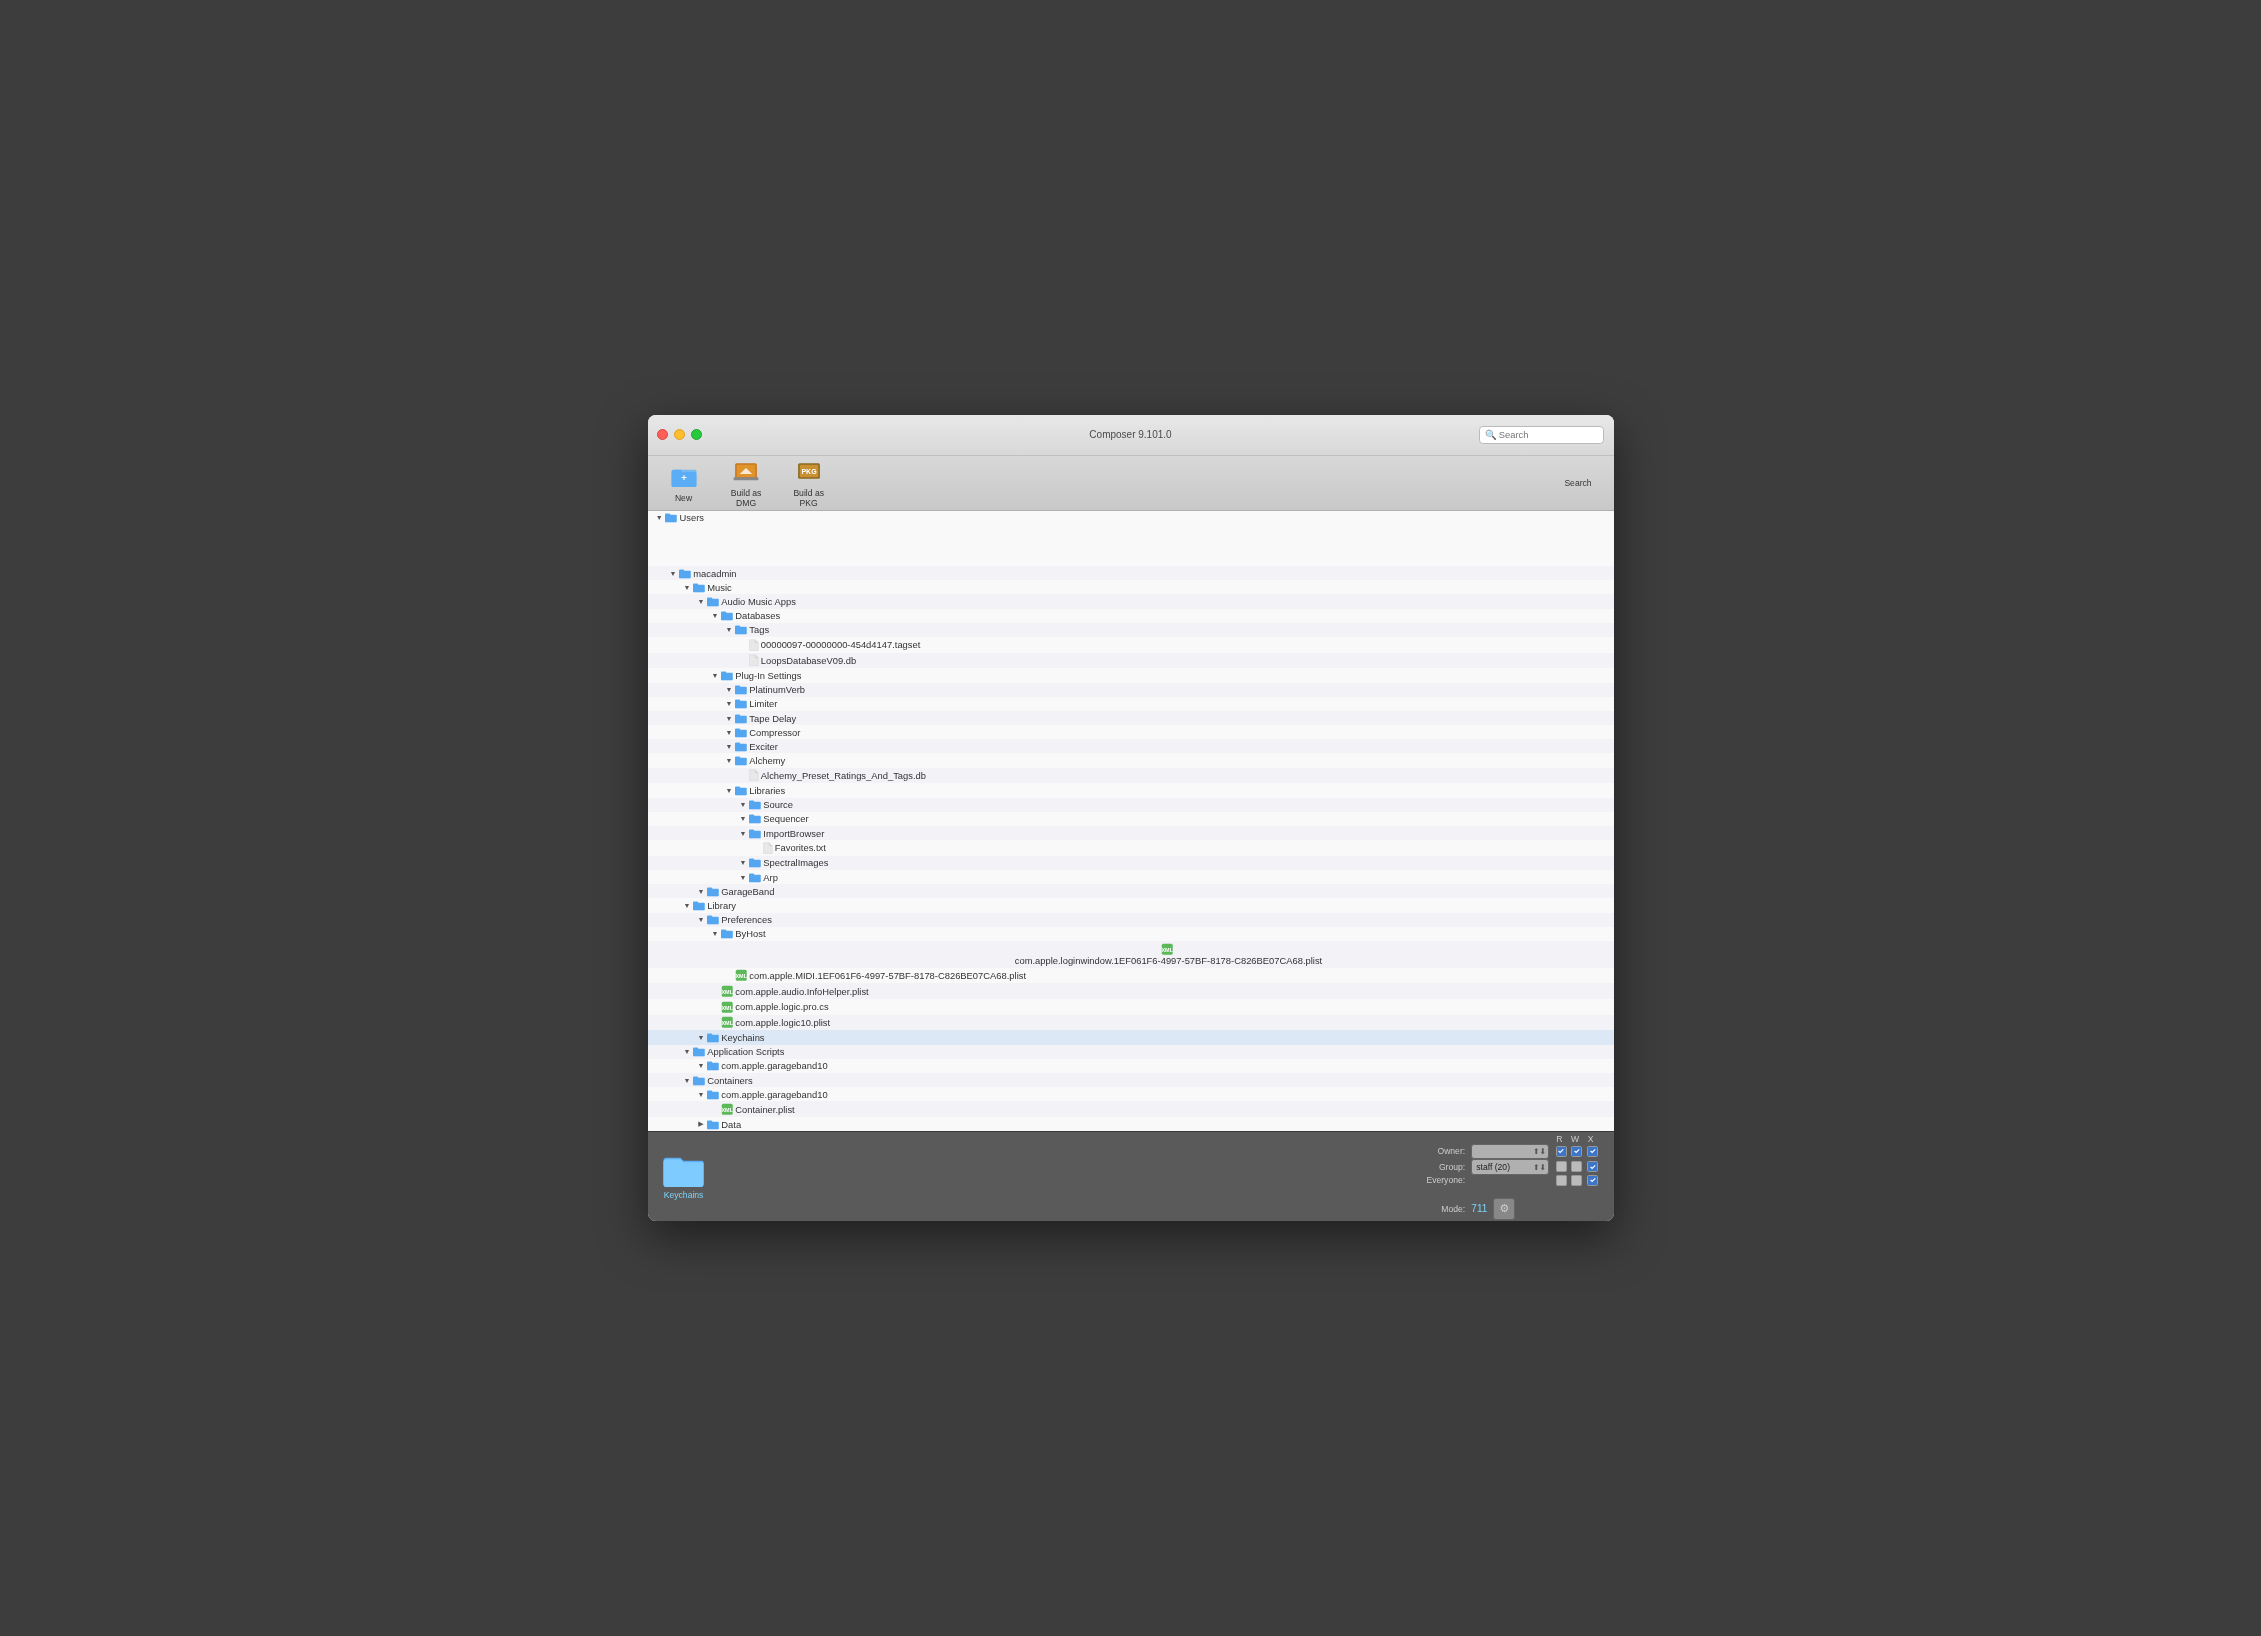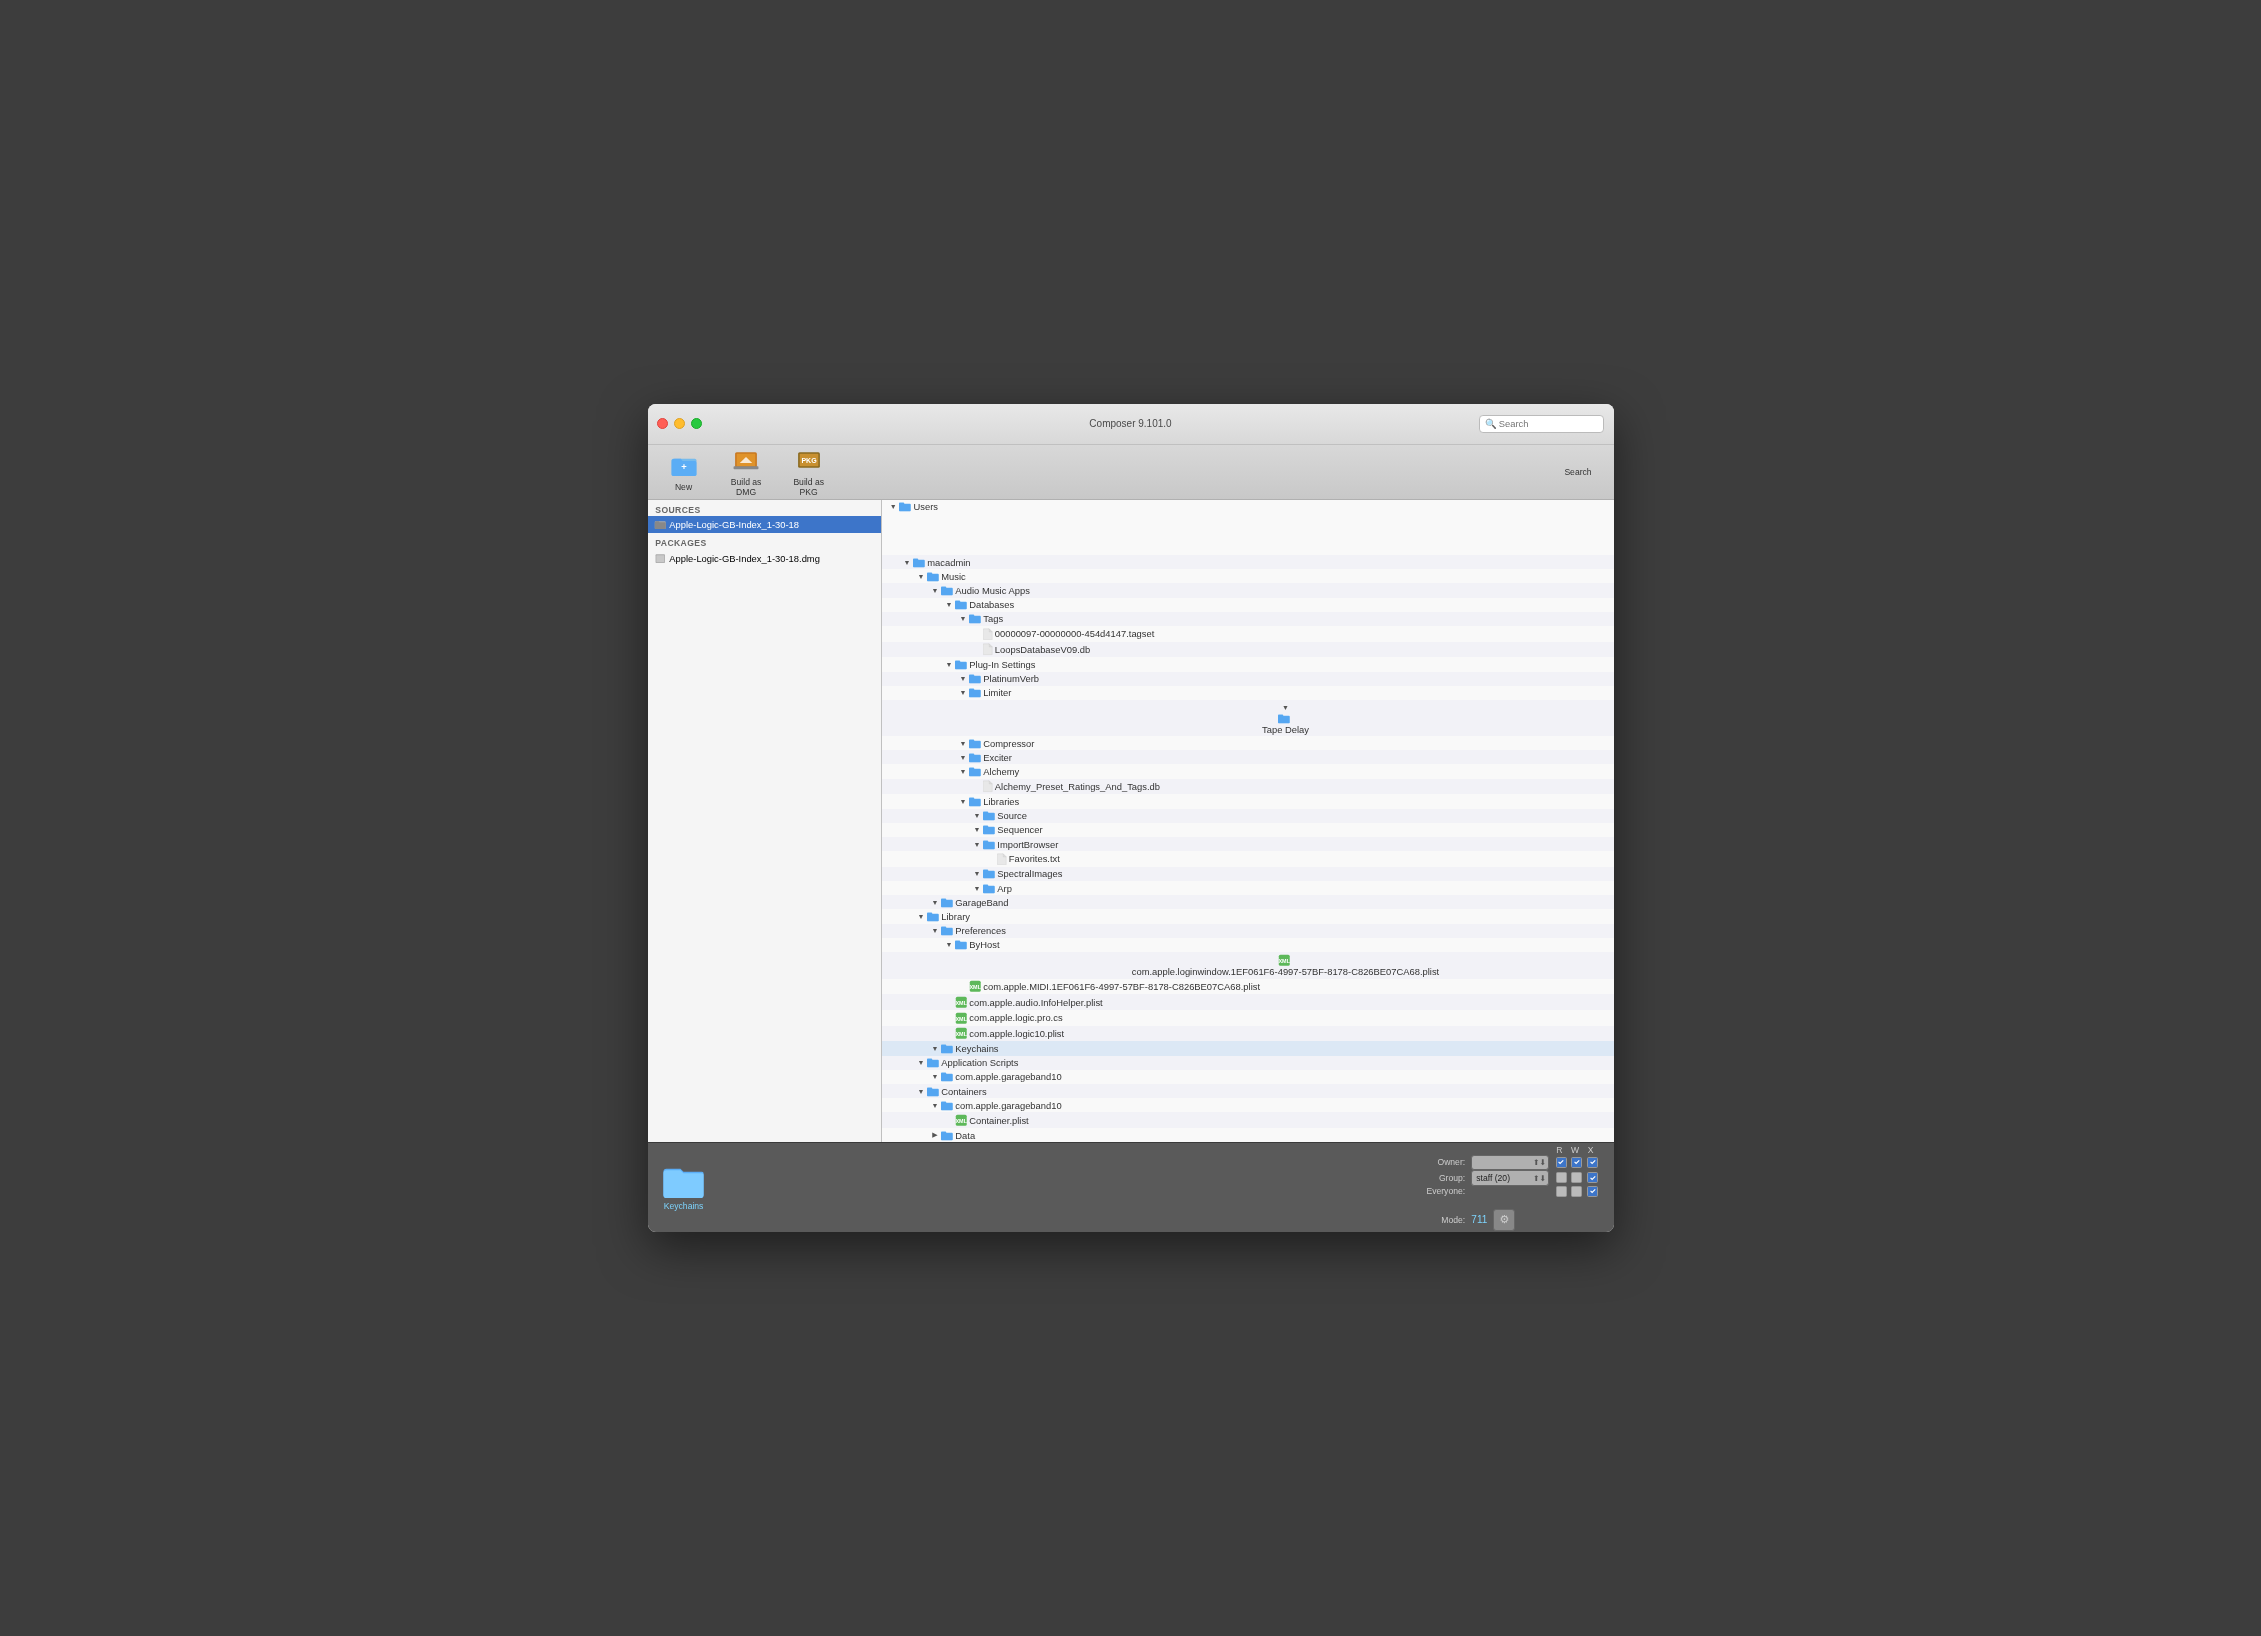--- a/index.html
+++ b/index.html
@@ -340,38 +340,20 @@
       <span>Build as PKG</span>
     </button>
     <div style="flex:1"></div>
     <button class="toolbar-btn" style="width:auto;padding:0 9.4px;">
       <span>Search</span>
     </button>
   </div>
 
   <div class="content-area">
 
-    <div class="sidebar">
-      <div class="sidebar-section-header">SOURCES</div>
-      <div class="sidebar-item selected">
-        <svg class="item-icon" viewBox="0 0 16 16">
-          <rect x="1" y="4" width="14" height="10" rx="1" fill="#aaa"></rect>
-          <path d="M1 6 Q1 4 3 4 L6 4 L7 5.5 L14 5.5 Q15 5.5 15 6.5 L15 13 Q15 14 14 14 L2 14 Q1 14 1 13 Z" fill="#888"></path>
-        </svg>
-        <span>Apple-Logic-GB-Index_1-30-18</span>
-      </div>
-      <div class="sidebar-section-header">PACKAGES</div>
-      <div class="sidebar-item">
-        <svg class="item-icon" viewBox="0 0 16 16">
-          <rect x="2" y="3" width="12" height="11" rx="1" fill="#aaa"></rect>
-          <rect x="3" y="4" width="10" height="9" rx="0.5" fill="#c8c8c8"></rect>
-        </svg>
-        <span>Apple-Logic-GB-Index_1-30-18.dmg</span>
-      </div>
-    </div>
 
     <div class="file-tree" id="file-tree">
     <div class="tree-item" style="padding-left: 6.2px;">
           <span class="arrow">▼</span>
           <svg width="12.5" height="11" viewBox="0 0 16 14" style="flex-shrink:0;margin-right:2.3px;">
       <path d="M0 3 Q0 2 1 2 L6 2 L7 3.5 L14 3.5 Q15 3.5 15 4.5 L15 12 Q15 13 14 13 L1 13 Q0 13 0 12 Z" fill="#5badf5"></path>
       <path d="M0 4 Q0 2.5 1 2.5 L6 2.5 L7 4 L14 4 Q15 4 15 5 L15 12 Q15 13 14 13 L1 13 Q0 13 0 12 Z" fill="#4a97e8" opacity="0.3"></path>
     </svg>
           <span class="item-name">Users</span>
         </div>
@@ -448,21 +430,21 @@
           <span class="item-name">PlatinumVerb</span>
         </div>
         <div class="tree-item" style="padding-left: 76px;">
           <span class="arrow">▼</span>
           <svg width="12.5" height="11" viewBox="0 0 16 14" style="flex-shrink:0;margin-right:2.3px;">
       <path d="M0 3 Q0 2 1 2 L6 2 L7 3.5 L14 3.5 Q15 3.5 15 4.5 L15 12 Q15 13 14 13 L1 13 Q0 13 0 12 Z" fill="#5badf5"></path>
       <path d="M0 4 Q0 2.5 1 2.5 L6 2.5 L7 4 L14 4 Q15 4 15 5 L15 12 Q15 13 14 13 L1 13 Q0 13 0 12 Z" fill="#4a97e8" opacity="0.3"></path>
     </svg>
           <span class="item-name">Limiter</span>
         </div>
-        <div class="tree-item" style="padding-left: 76px; flex-direction: column;">
+        <div class="tree-item" style="padding-left: 76px;">
           <span class="arrow">▼</span>
           <svg width="12.5" height="11" viewBox="0 0 16 14" style="flex-shrink:0;margin-right:2.3px;">
       <path d="M0 3 Q0 2 1 2 L6 2 L7 3.5 L14 3.5 Q15 3.5 15 4.5 L15 12 Q15 13 14 13 L1 13 Q0 13 0 12 Z" fill="#5badf5"></path>
       <path d="M0 4 Q0 2.5 1 2.5 L6 2.5 L7 4 L14 4 Q15 4 15 5 L15 12 Q15 13 14 13 L1 13 Q0 13 0 12 Z" fill="#4a97e8" opacity="0.3"></path>
     </svg>
           <span class="item-name">Tape Delay</span>
         </div>
         <div class="tree-item" style="padding-left: 76px;">
           <span class="arrow">▼</span>
           <svg width="12.5" height="11" viewBox="0 0 16 14" style="flex-shrink:0;margin-right:2.3px;">

